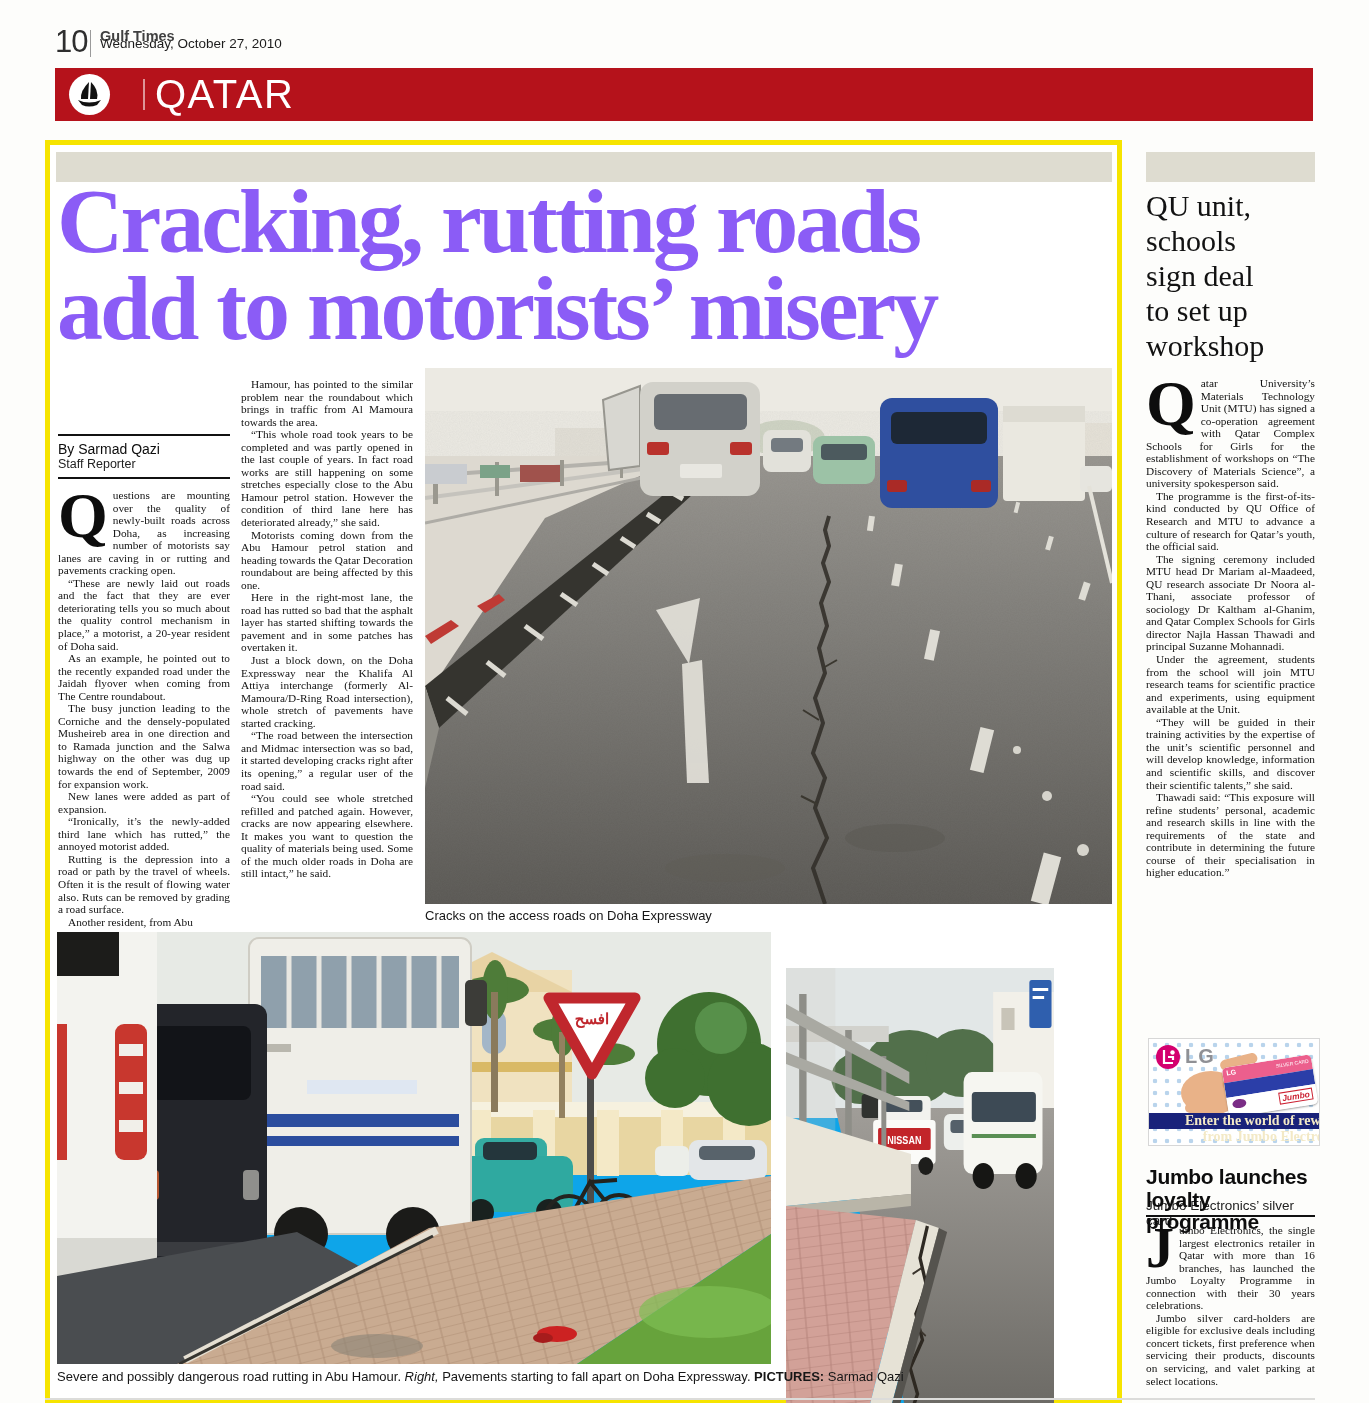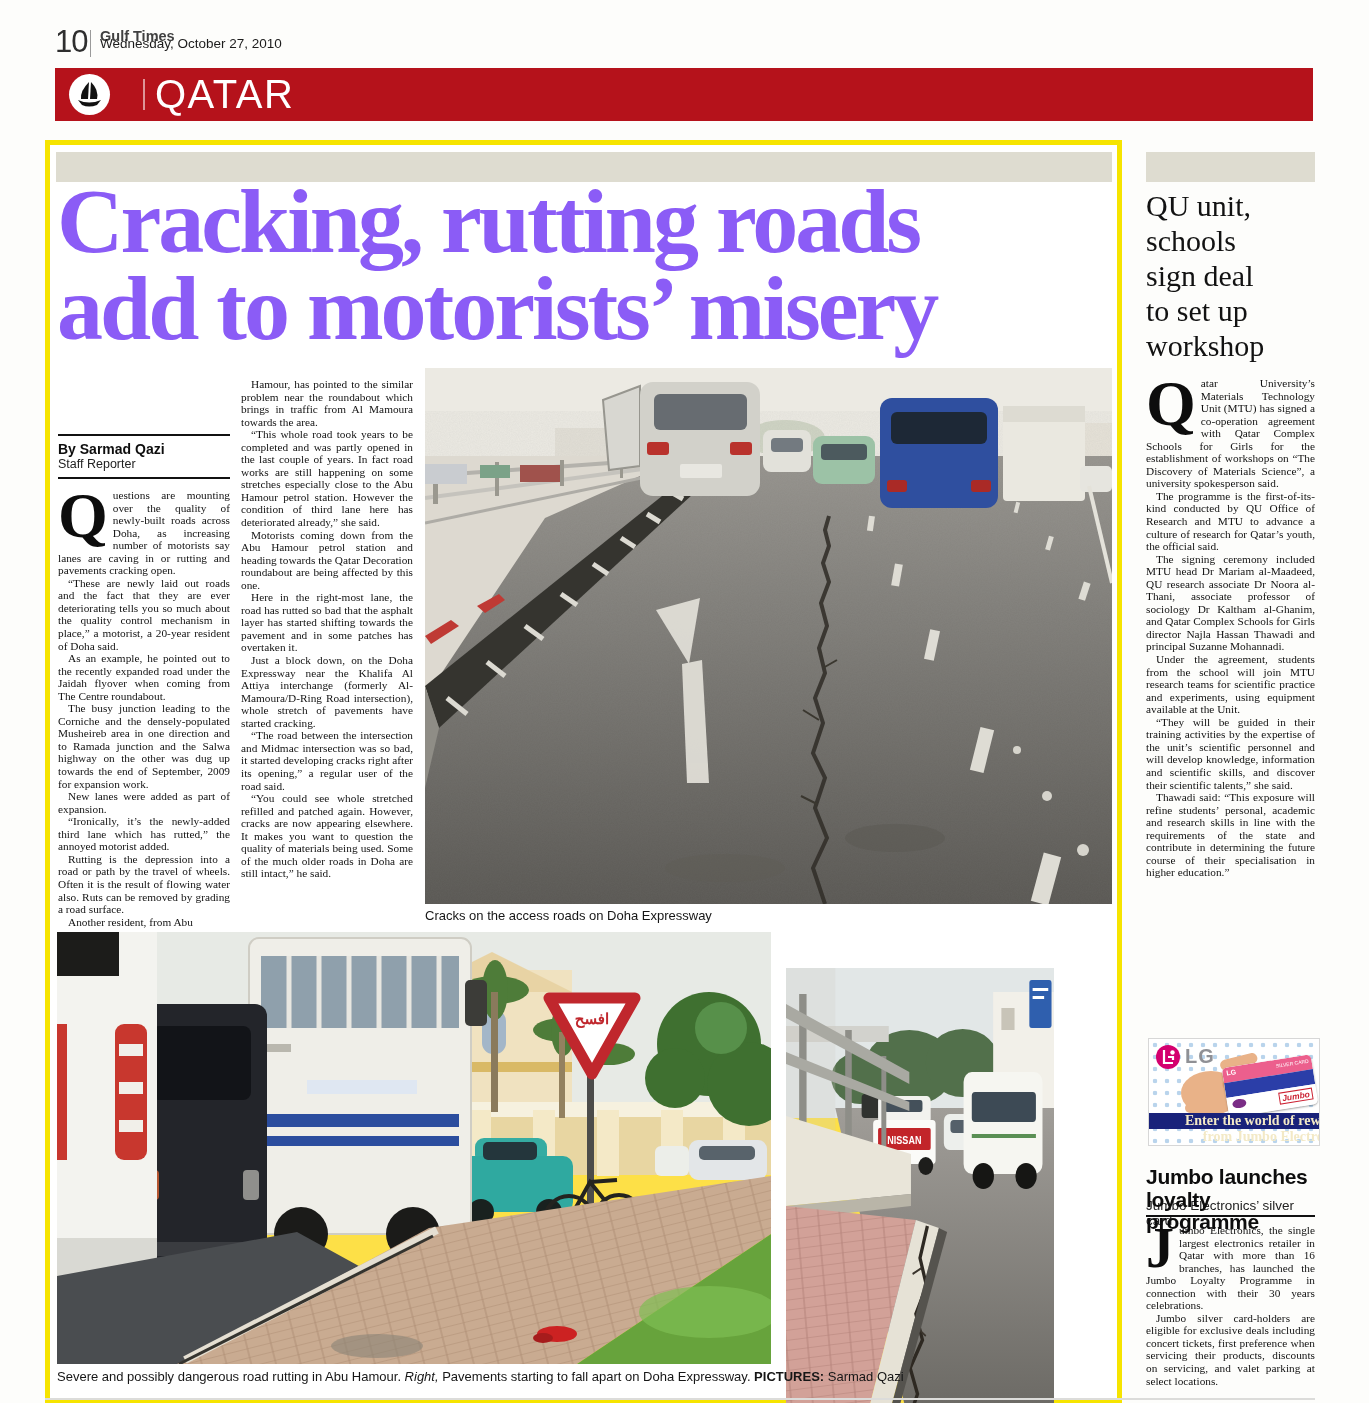--- a/index.html
+++ b/index.html
@@ -33,28 +33,28 @@
   
   .news-body{font-family:"Liberation Serif", serif;font-size:11.3px;line-height:12.55px;
              text-align:justify;color:#121212;}
   .news-body p{margin:0;text-indent:10px;}
   .news-body p.noindent{text-indent:0;}
   .dropcap{float:left;font-family:"Liberation Serif", serif;font-weight:bold;font-size:64px;
            line-height:48px;padding:3px 5px 0 0;color:#0d0d0d;}
   .dropcap.small{font-size:56px;line-height:42px;}
 
   .byline-rule{height:2px;background:#111;}
-  .byline{font-size:14px;font-weight:bold;color:#0d0d0d;}
+  .byline{font-size:14px;font-weight:normal;color:#0d0d0d;}
   .byline-role{font-size:12.5px;color:#222;}
 
   .col1{left:58px;top:434px;width:172px;}
   .col2{left:241px;top:378px;width:172px;}
 
   
-  .photo{overflow:hidden;background:#fde047;}
+  .photo{overflow:hidden;background:#0ea5e9;}
   .photo svg{display:block;width:100%;height:100%;}
   .photo-main{left:425px;top:368px;width:687px;height:536px;}
   .photo-left{left:57px;top:932px;width:714px;height:432px;}
   .photo-right{left:786px;top:932px;width:268px;height:457px;margin-top:36px;}
 
   .caption{font-size:13px;color:#161616;}
   .cap-main{left:425px;top:908px;width:687px;}
   .cap-bottom{left:57px;top:1369px;width:1055px;}
   .cap-bottom .it{font-style:italic;}
   .cap-bottom .bd{font-weight:bold;}

